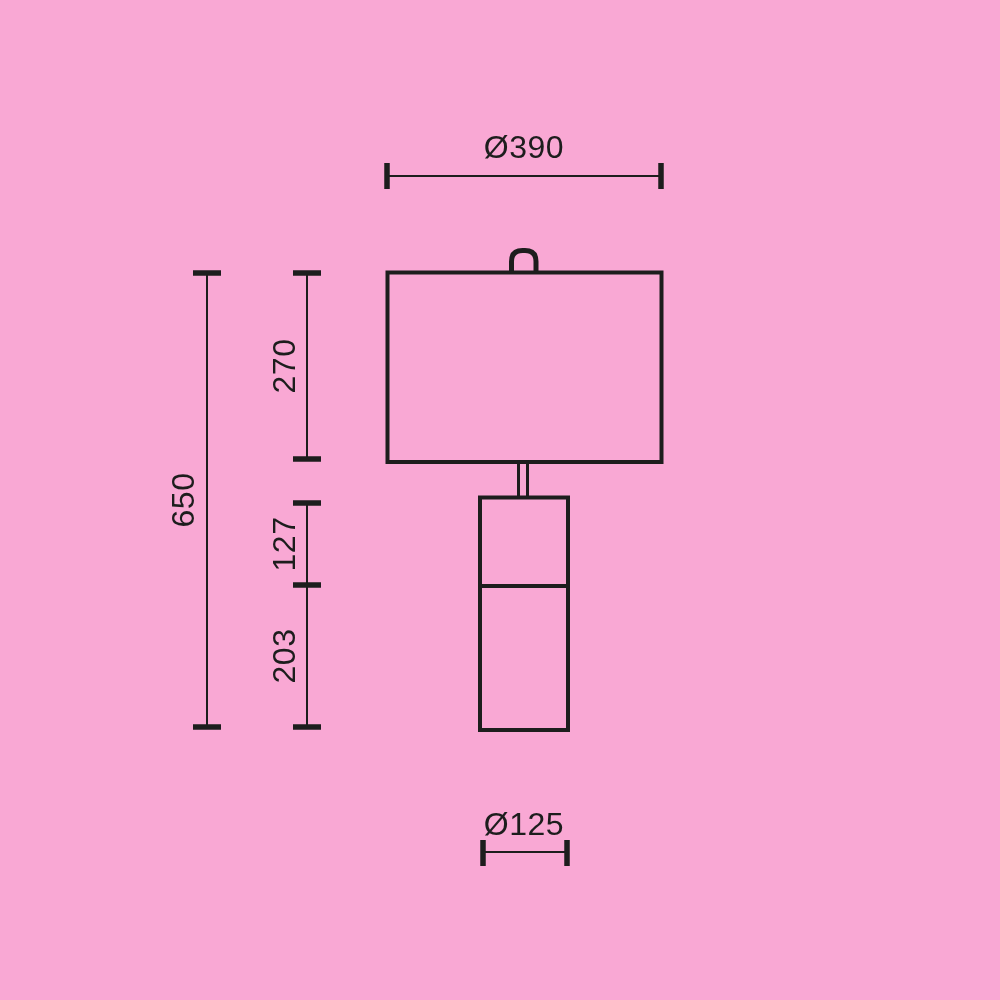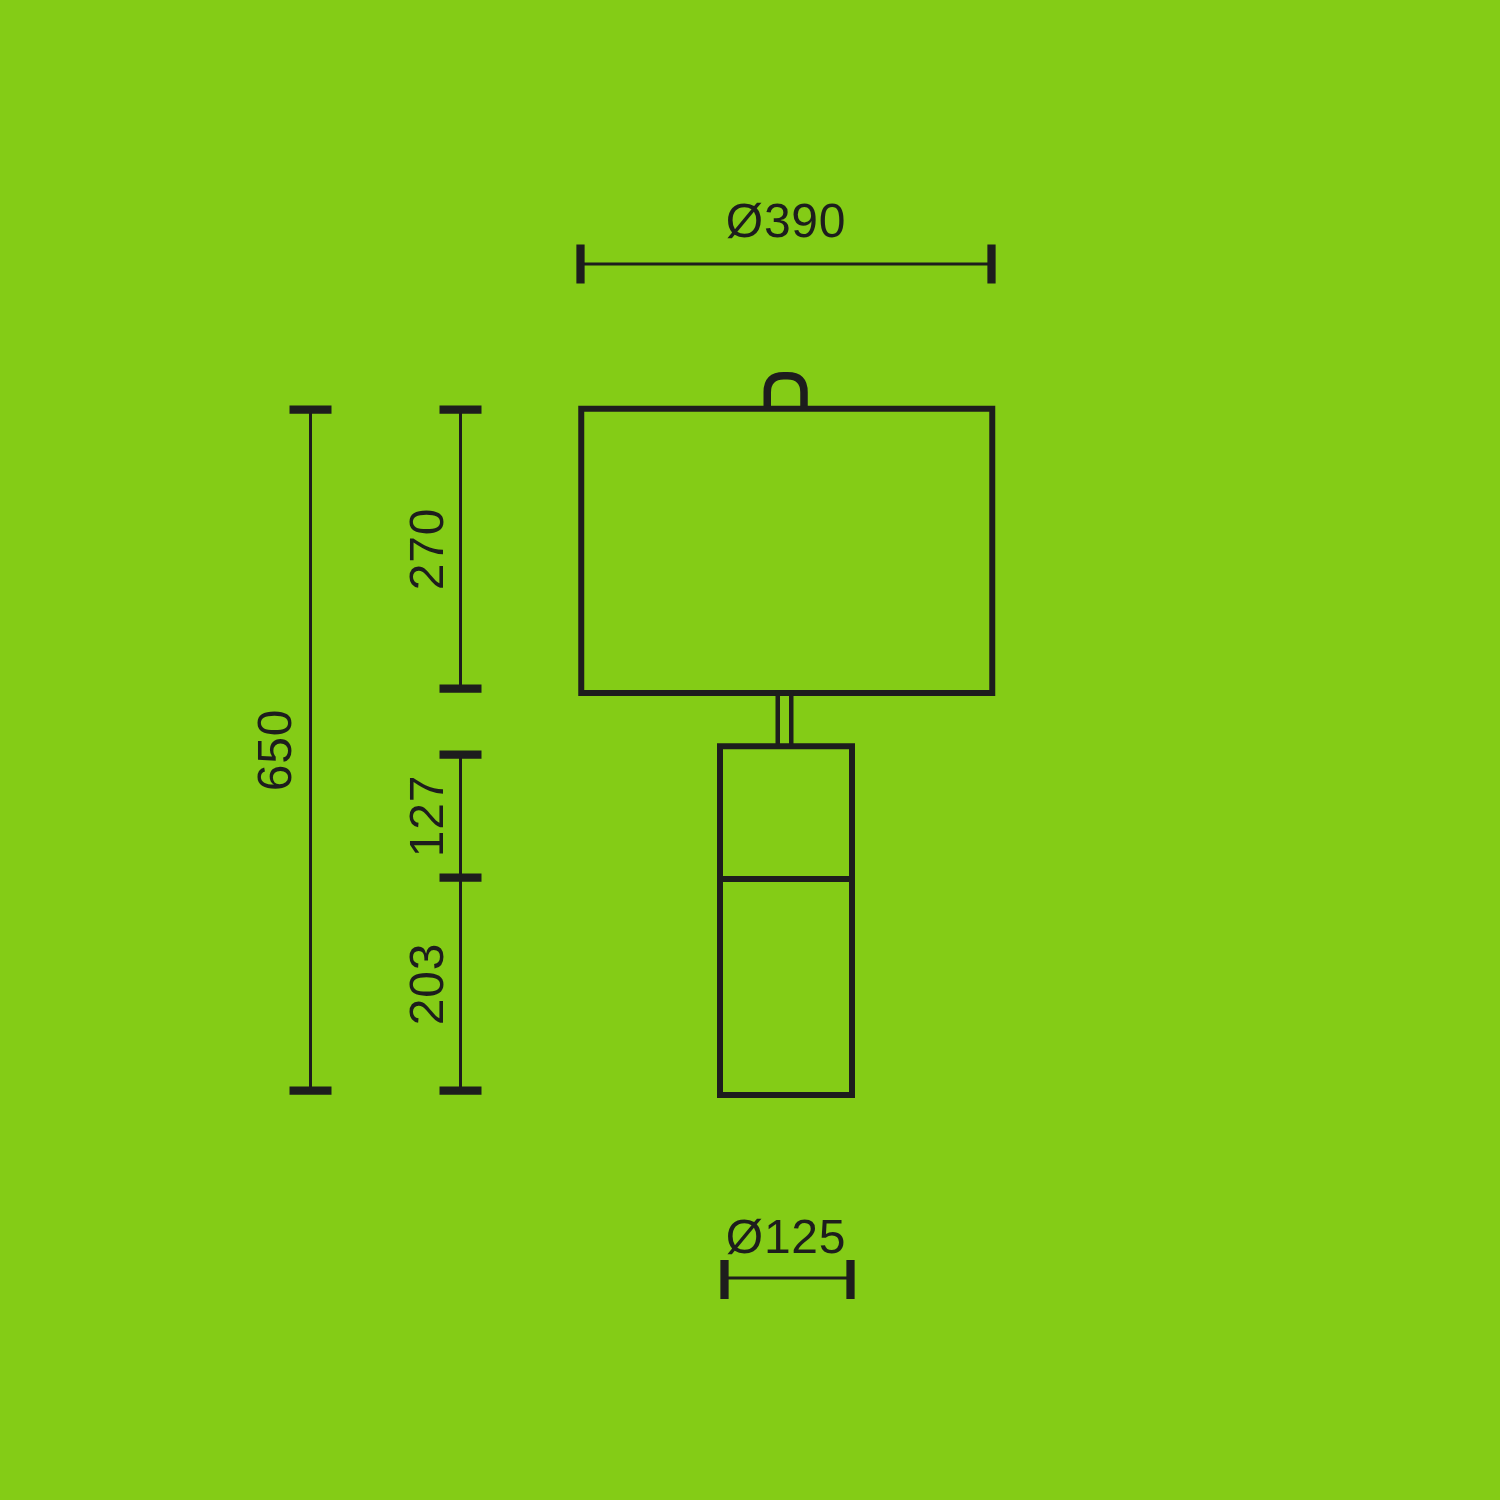--- a/index.html
+++ b/index.html
@@ -7,21 +7,21 @@
     padding: 0;
     width: 1000px;
     height: 1000px;
     background: #cbcbcb;
     font-family: "Liberation Sans", sans-serif;
   }
   .canvas {
     position: relative;
     width: 1000px;
     height: 1000px;
-    background: #84cc16;
+    background: #f9a8d4;
     overflow: hidden;
   }
   svg {
     display: block;
   }
   .dim-label {
     font-family: "Liberation Sans", sans-serif;
     font-size: 32px;
     font-weight: 400;
     fill: #1d1d1d;

